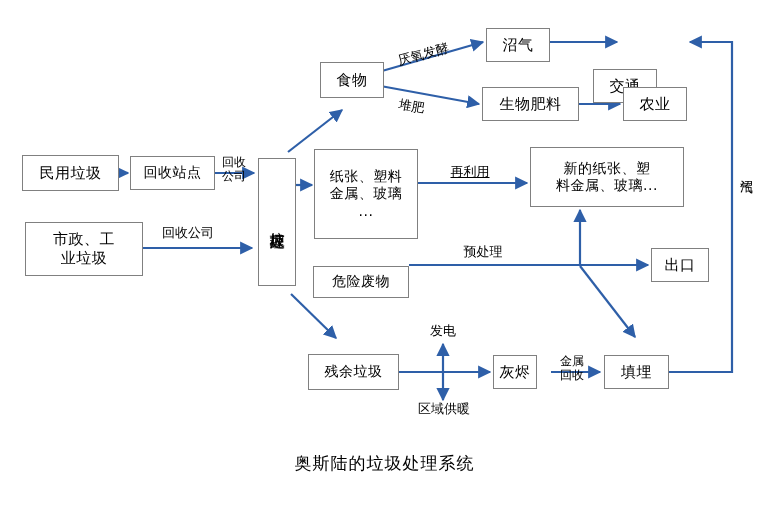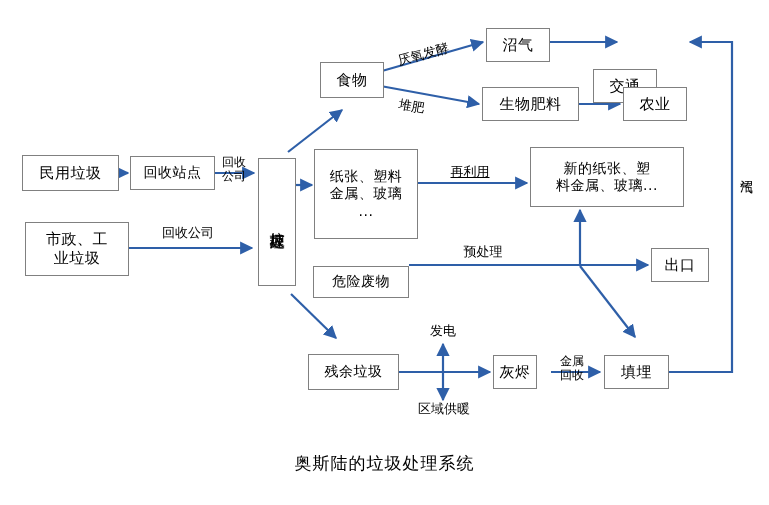--- a/index.html
+++ b/index.html
@@ -125,21 +125,21 @@
       <path d="M 669 372 L 732 372 L 732 42 L 690 42" marker-end="url(#ah)"></path>
     </g>
   </svg>
 
   <div class="node" style="left:22px;  top:155px; width:97px;  height:36px;">民用垃圾</div>
 
   <div class="node" style="left:130px; top:156px; width:85px;  height:34px; font-size:14px;">回收站点</div>
 
   <div class="node vertical" style="left:258px; top:158px; width:38px;  height:128px;">垃圾处理厂</div>
 
-  <div class="node" style="left:25px;  top:222px; width:104px;  height:54px;">市政、工
+  <div class="node" style="left:25px;  top:222px; width:118px;  height:54px;">市政、工
 业垃圾</div>
 
   <div class="node" style="left:311px; top:62px;  width:64px;  height:36px;margin-left:9px;">食物</div>
 
   <div class="node" style="left:486px; top:28px;  width:64px;  height:34px;">沼气</div>
 
   <div class="node" style="left:593px; top:25px;  width:64px;  height:34px;margin-top:44px;">交通</div>
 
   <div class="node" style="left:482px; top:87px;  width:97px;  height:34px;">生物肥料</div>
 

